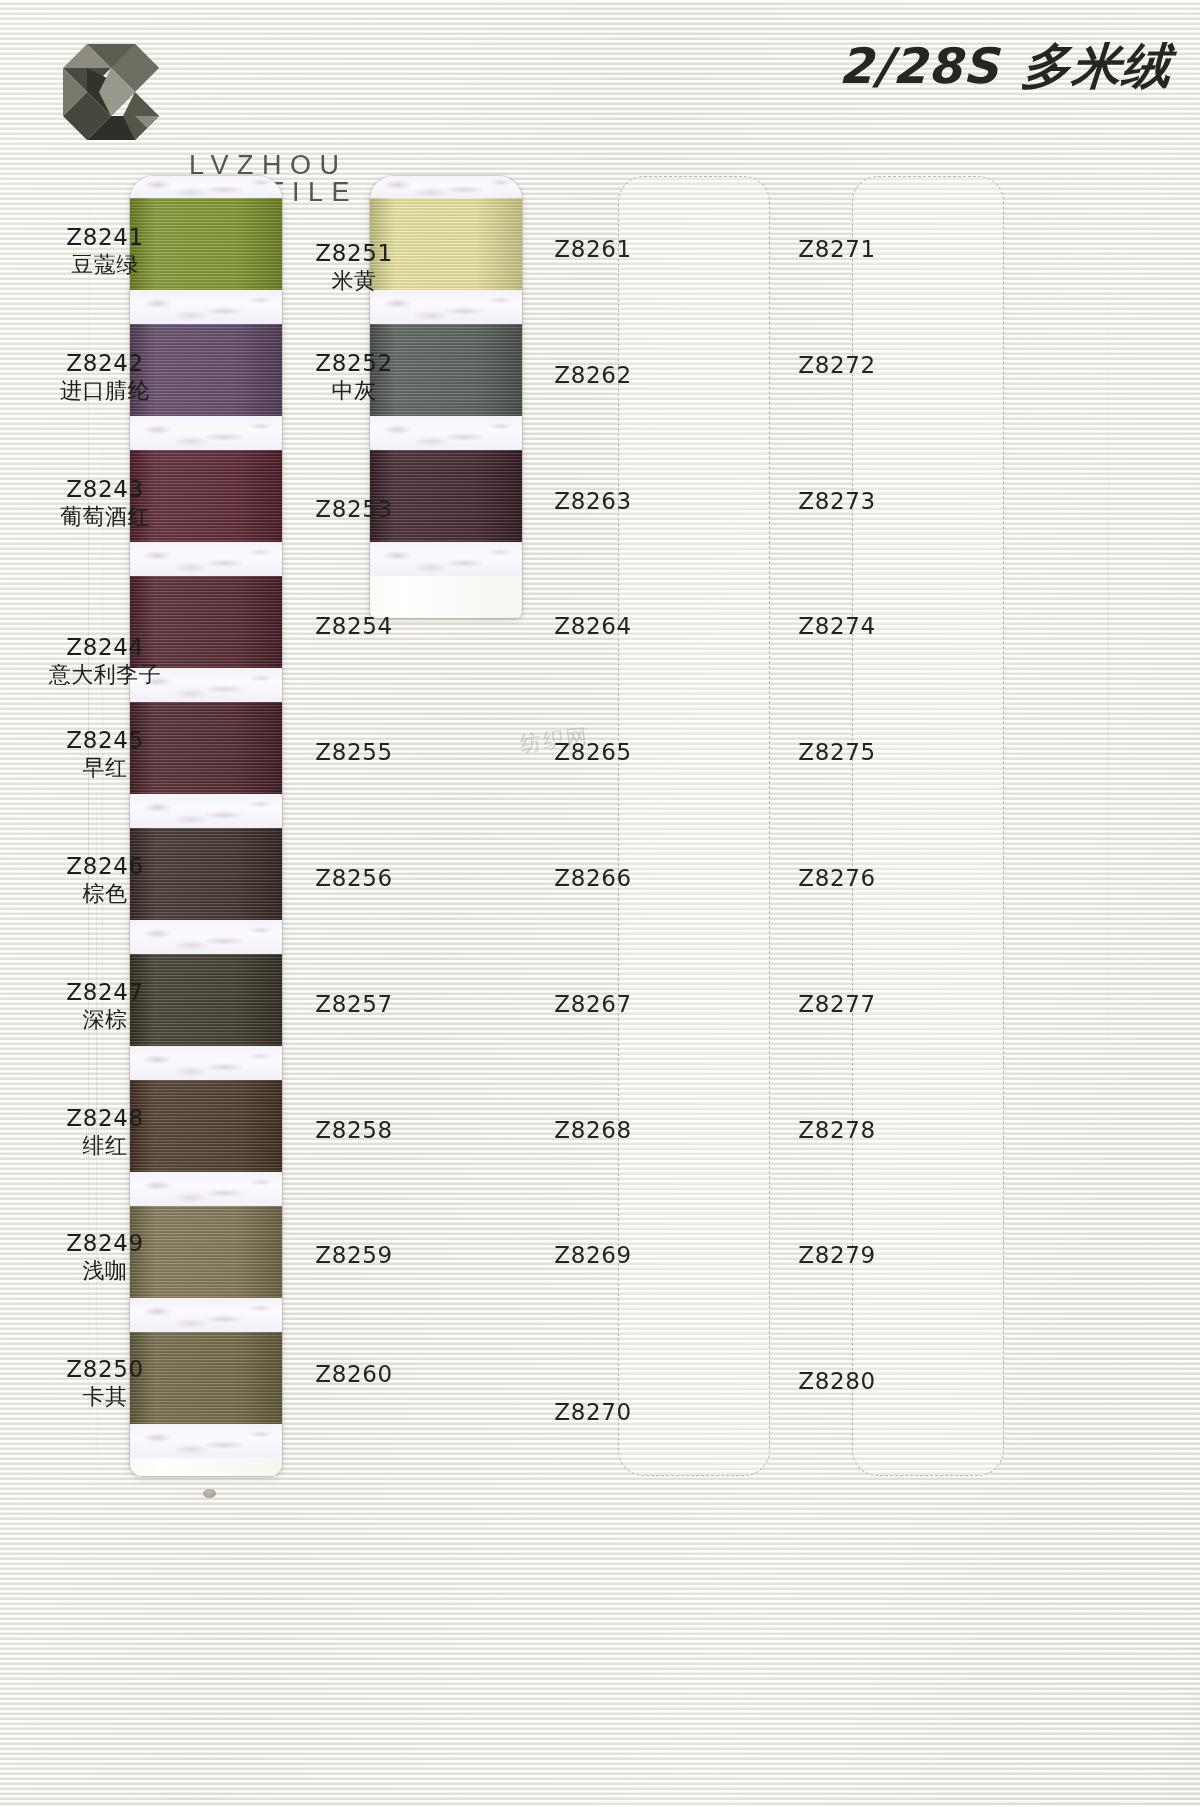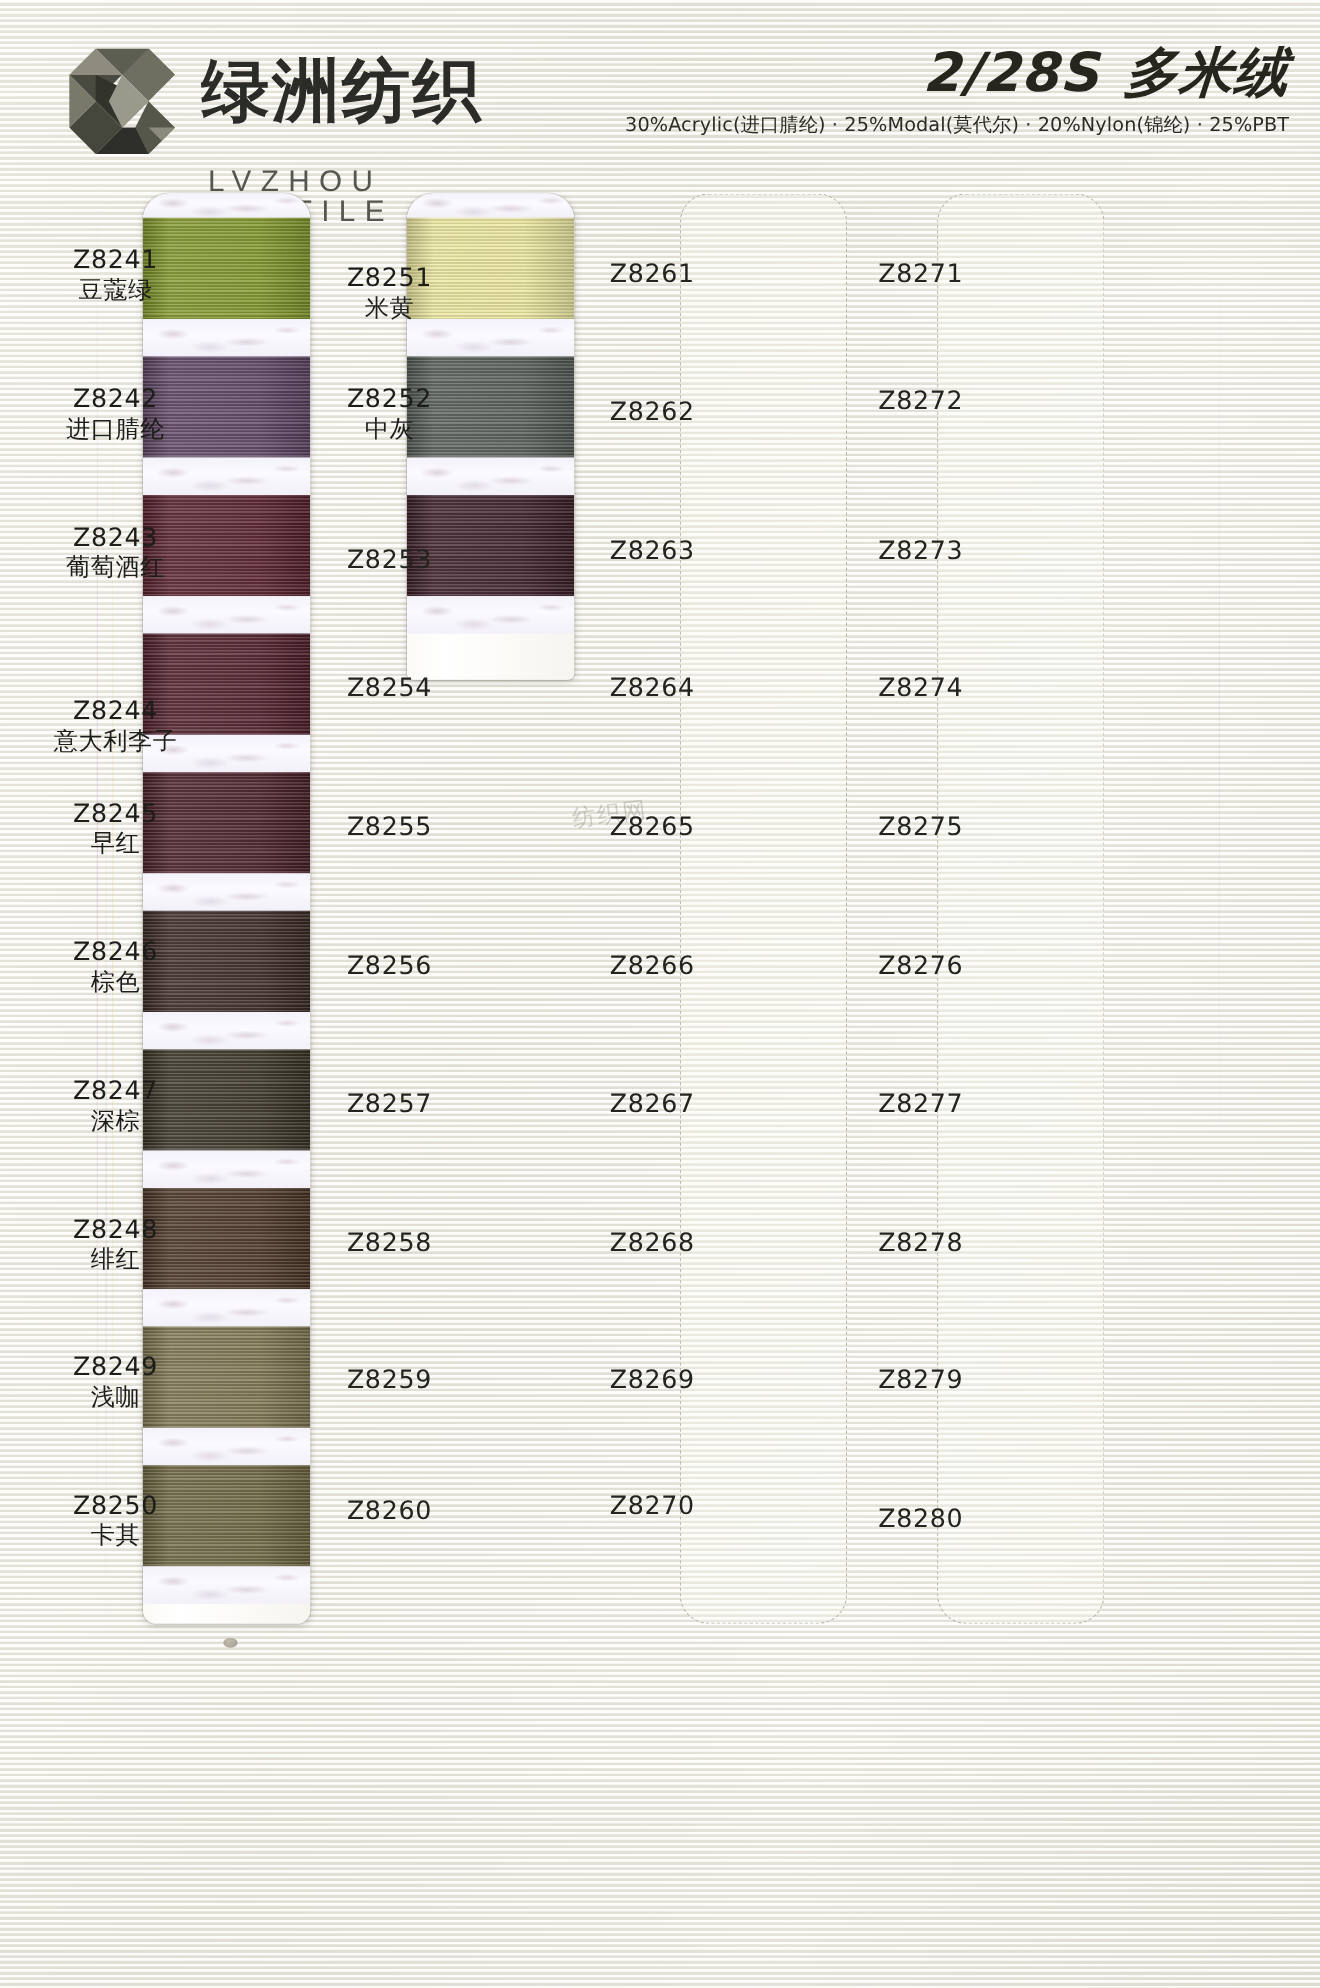--- a/index.html
+++ b/index.html
@@ -175,27 +175,25 @@
       <polygon points="54,24 78,0 102,24 78,48" fill="#6e6f61"></polygon>
       <polygon points="30,24 54,24 30,48 6,24" fill="#4a4b40"></polygon>
       <polygon points="30,24 78,48 54,72 30,48" fill="#32332b"></polygon>
       <polygon points="54,24 78,48 54,72 42,48" fill="#9a9a8c"></polygon>
       <polygon points="6,72 30,48 54,72 30,96" fill="#45463c"></polygon>
       <polygon points="30,96 78,96 102,72 54,72" fill="#2e2f28"></polygon>
       <polygon points="78,48 102,72 78,96 66,72" fill="#56574b"></polygon>
       <polygon points="6,24 30,48 6,72" fill="#787969"></polygon>
       <polygon points="78,72 102,72 90,84" fill="#8a8b7c"></polygon>
     </svg>
-    <div class="brand-cn">绿洲纺织</div>
     <div class="brand-en">LVZHOU TEXTILE</div>
   </div>
 
   <div class="title-block">
     <div class="prod-title">2/28S 多米绒</div>
-    <div class="prod-comp">30%Acrylic(进口腈纶) · 25%Modal(莫代尔) · 20%Nylon(锦纶) · 25%PBT</div>
   </div>
 </div>
 
 <div class="col col1">
   <div class="strip s1" id="strip-1">
       <div class="gap" style="height:22px"></div>
       <div class="yarn" style="height:92px;background:#7f9629"></div>
       <div class="gap" style="height:34px"></div>
       <div class="yarn" style="height:92px;background:#5d4563"></div>
       <div class="gap" style="height:34px"></div>
@@ -335,21 +333,21 @@
     </div>
     <div class="label lc3 empty" style="top:990.8px">
       <div class="code">Z8267</div>
     </div>
     <div class="label lc3 empty" style="top:1116.6px">
       <div class="code">Z8268</div>
     </div>
     <div class="label lc3 empty" style="top:1242.4px">
       <div class="code">Z8269</div>
     </div>
-    <div class="label lc3 empty" style="top:1356px">
+    <div class="label lc3 empty" style="top:1399px">
       <div class="code">Z8270</div>
     </div>
     <div class="label lc4 empty" style="top:236px">
       <div class="code">Z8271</div>
     </div>
     <div class="label lc4 empty" style="top:352px">
       <div class="code">Z8272</div>
     </div>
     <div class="label lc4 empty" style="top:487.6px">
       <div class="code">Z8273</div>

